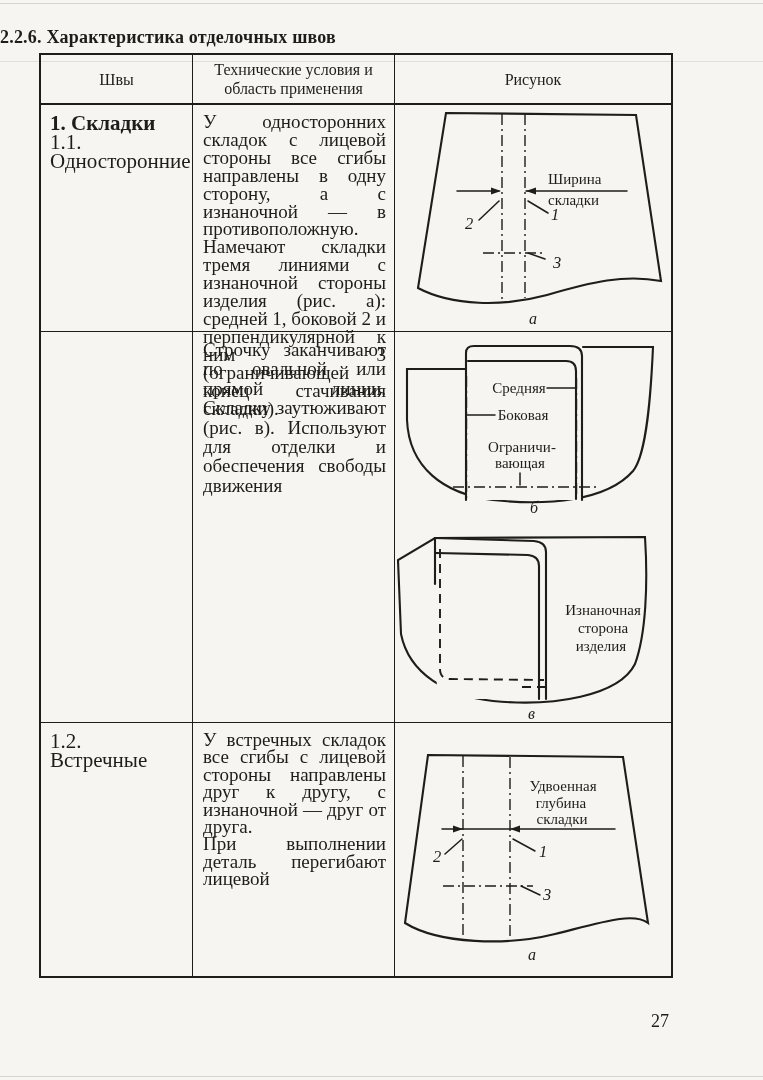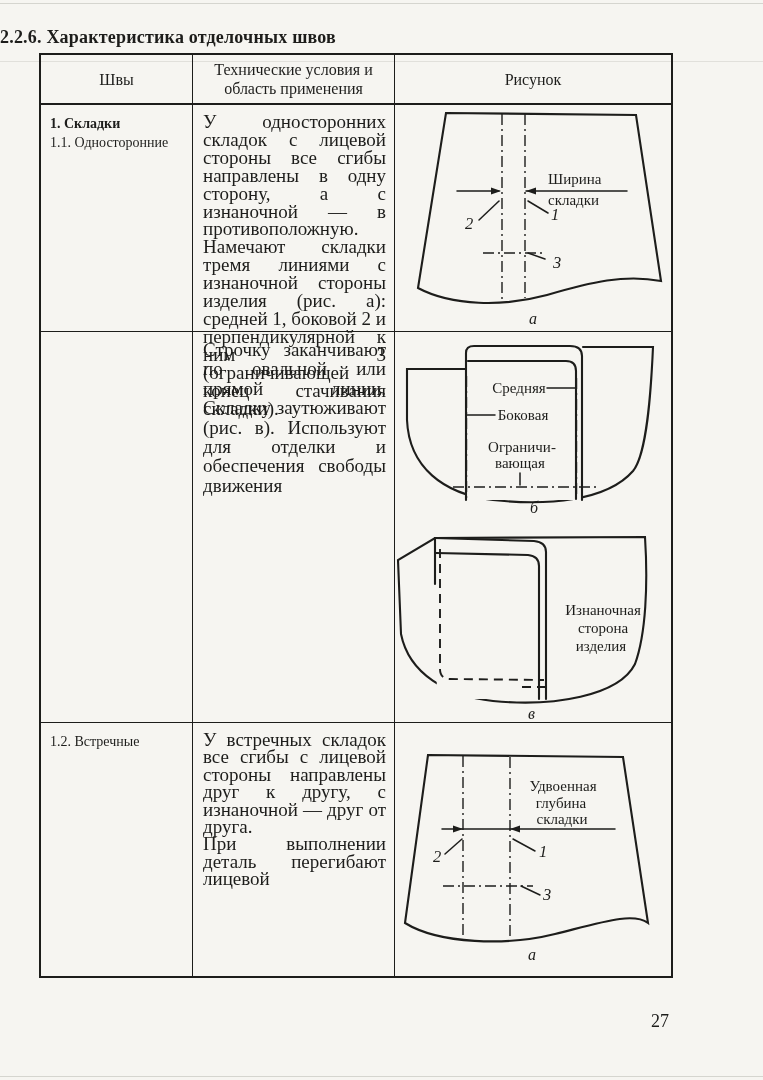--- a/index.html
+++ b/index.html
@@ -23,21 +23,21 @@
     display:grid;
     grid-template-columns:152px 202px 1fr;
     grid-template-rows:50px 227px 391px 1fr;
   }
   .cell{box-sizing:border-box;position:relative;}
   .bR{border-right:1.7px solid #1d1d1b;}
   .bB{border-bottom:1.7px solid #1d1d1b;}
   .hB{border-bottom:2.4px solid #1d1d1b;}
   .hcell{display:flex;align-items:center;justify-content:center;text-align:center;
     font-size:16px;line-height:19px;padding:2px 6px;}
-  .seam-cell{padding:9px 19px 0 9px;font-size:14px;line-height:19px;}
+  .seam-cell{padding:9px 19px 0 9px;font-size:21px;line-height:19px;}
   .seam-title{font-weight:bold;}
   .text-cell{padding:8px 8px 0 10px;font-size:19px;line-height:17.9px;}
   .text-cell p{margin:0;text-align:justify;}
   .r2text{line-height:19.4px;}
   .r2text p + p{margin-top:30px;}
   .r3text{line-height:17.4px;}
   .fig{position:absolute;left:0;top:0;}
   .fig2{top:190px;}
   
   .ln{stroke:#1d1d1b;stroke-width:1.5;fill:none;stroke-linecap:round;}

